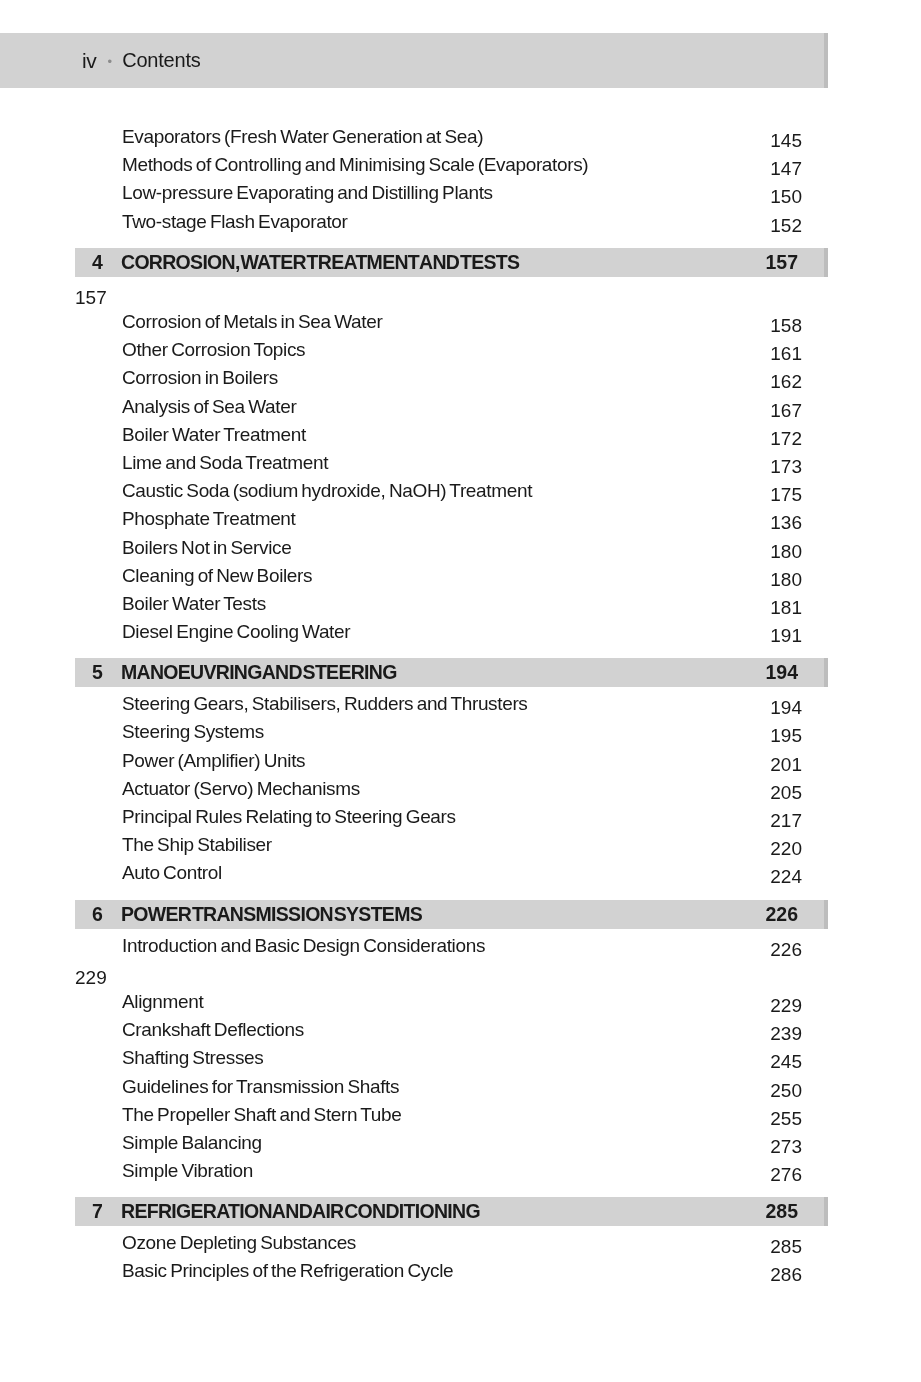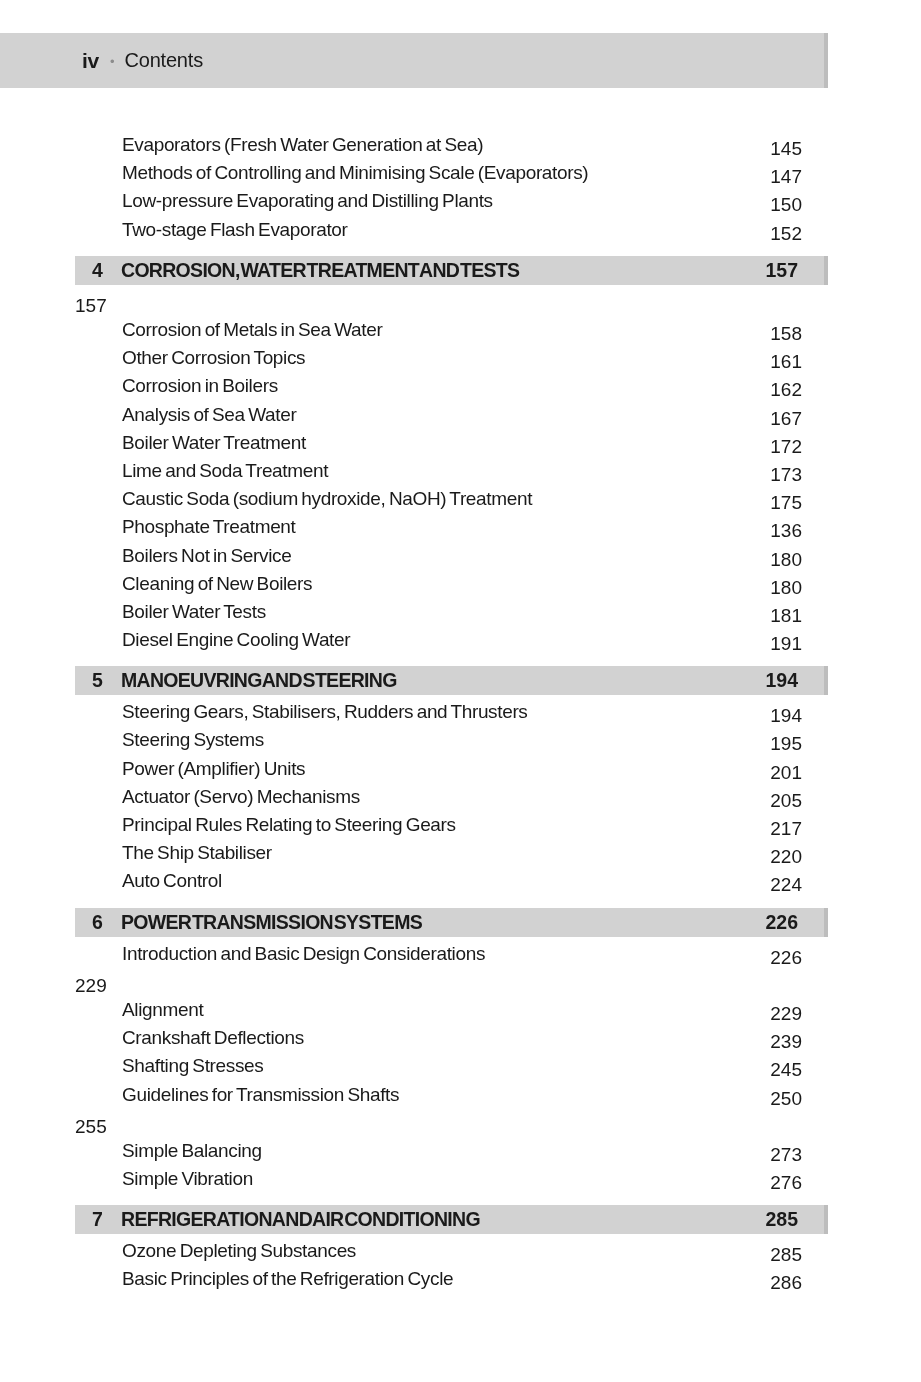--- a/index.html
+++ b/index.html
@@ -21,38 +21,38 @@
     width: 828px;
     height: 55px;
     background: #d2d2d2;
     border-right: 4px solid #bdbdbd;
     box-sizing: border-box;
     display: flex;
     align-items: center;
     padding-left: 82px;
   }
   .folio {
-    font-weight: bold;
+    font-weight: normal;
     font-size: 21px;
     letter-spacing: -0.3px;
   }
   .bullet {
     color: #8c8c8c;
     font-size: 13px;
     margin: 2px 10px 0 11px;
   }
   .header-title {
     font-size: 20px;
     letter-spacing: -0.2px;
   }
 
   
   .content {
     position: absolute;
-    top: 96px;
+    top: 88px;
     left: 75px;
     width: 753px;
     padding-top: 35px;
   }
   .section { }
 
   .chapter-bar {
     height: 29px;
     margin-top: 12px;
     margin-bottom: 3px;
@@ -283,20 +283,21 @@
     <span class="entry-title">Shafting Stresses</span>
     <span class="entry-page">245</span>
   </div>
 
   <div class="entry">
     <span class="entry-title">Guidelines for Transmission Shafts</span>
     <span class="entry-page">250</span>
   </div>
 
   <div class="entry">
+    <span class="entry-title">The Propeller Shaft and Stern Tube</span>
     <span class="entry-page">255</span>
   </div>
 
   <div class="entry">
     <span class="entry-title">Simple Balancing</span>
     <span class="entry-page">273</span>
   </div>
 
   <div class="entry">
     <span class="entry-title">Simple Vibration</span>

